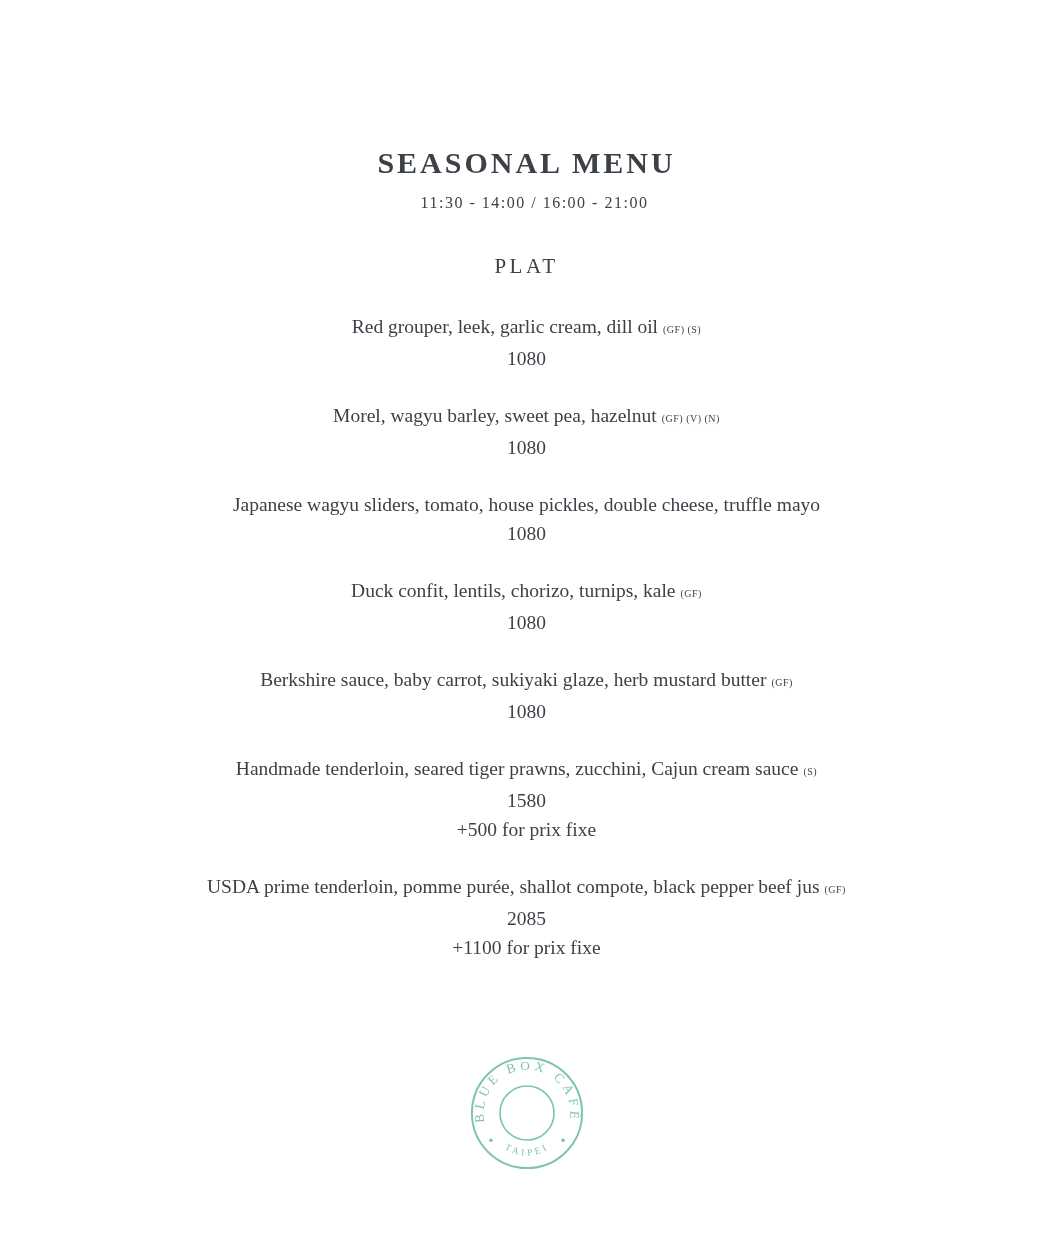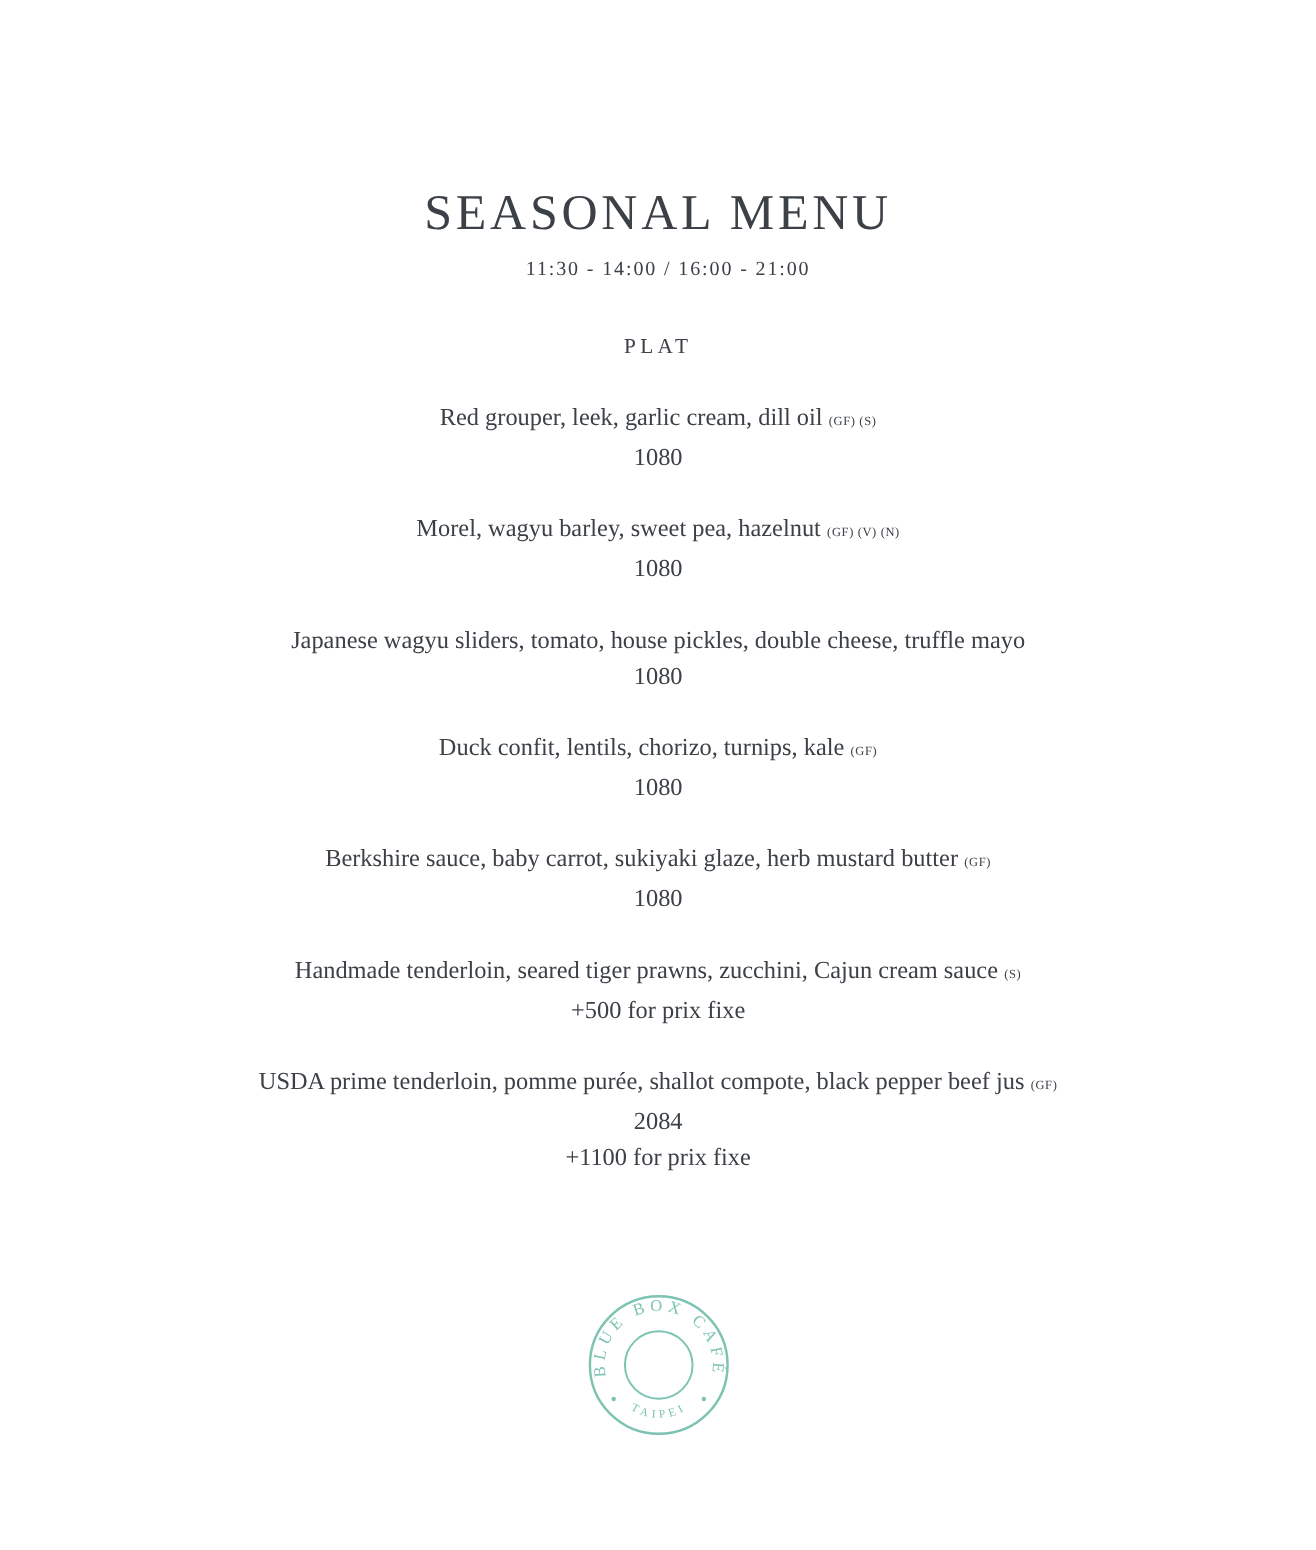--- a/index.html
+++ b/index.html
@@ -17,34 +17,34 @@
     color: var(--ink);
     overflow: hidden;
   }
   .menu-page {
     width: 100%;
     height: 100%;
     text-align: center;
     padding-top: 146px;
   }
   .menu-title {
-    font-size: 40px;
+    font-size: 30px;
     letter-spacing: 3px;
-    font-weight: 400;
+    font-weight: 700;
     color: var(--ink);
   }
   .menu-hours {
     margin-top: 14px;
     font-size: 16px;
     letter-spacing: 1.5px;
     margin-left: 16px;
   }
   .section-heading {
     margin-top: 42px;
-    font-size: 17px;
+    font-size: 21px;
     letter-spacing: 3.5px;
   }
   .items {
     margin-top: 33px;
   }
   .item {
     margin-bottom: 28px;
     line-height: 29px;
     font-size: 19.5px;
   }
@@ -103,26 +103,27 @@
     </div>
 
     <div class="item">
       <div><span>Berkshire sauce, baby carrot, sukiyaki glaze, herb mustard butter</span><span class="item-tags">(GF)</span></div>
       <div>1080</div>
 
     </div>
 
     <div class="item">
       <div><span>Handmade tenderloin, seared tiger prawns, zucchini, Cajun cream sauce</span><span class="item-tags">(S)</span></div>
+      <div>1580</div>
       <div class="item-note">+500 for prix fixe</div>
     </div>
 
     <div class="item">
       <div><span>USDA prime tenderloin, pomme purée, shallot compote, black pepper beef jus</span><span class="item-tags">(GF)</span></div>
-      <div>2084</div>
+      <div>2085</div>
       <div class="item-note">+1100 for prix fixe</div>
     </div>
 
   </div>
 
   <div class="logo-wrap">
     <svg viewBox="0 0 120 120" aria-hidden="true">
       <circle cx="60" cy="60" r="56" fill="none" stroke-width="2" stroke="#7cc3b2"></circle>
       <circle cx="60" cy="60" r="27.5" fill="none" stroke-width="1.6" stroke="#7cc3b2"></circle>
       <circle cx="23.3" cy="87.7" r="1.8" fill="#7cc3b2"></circle>

